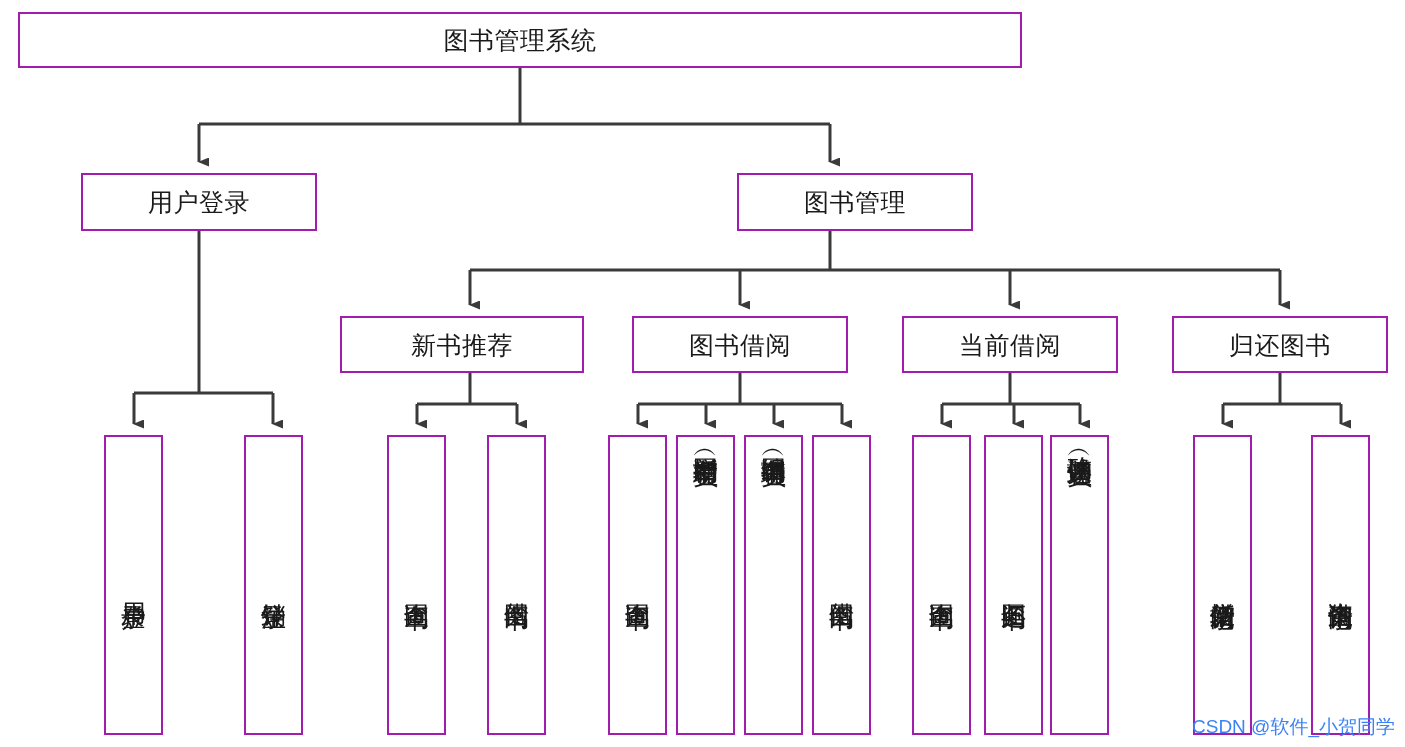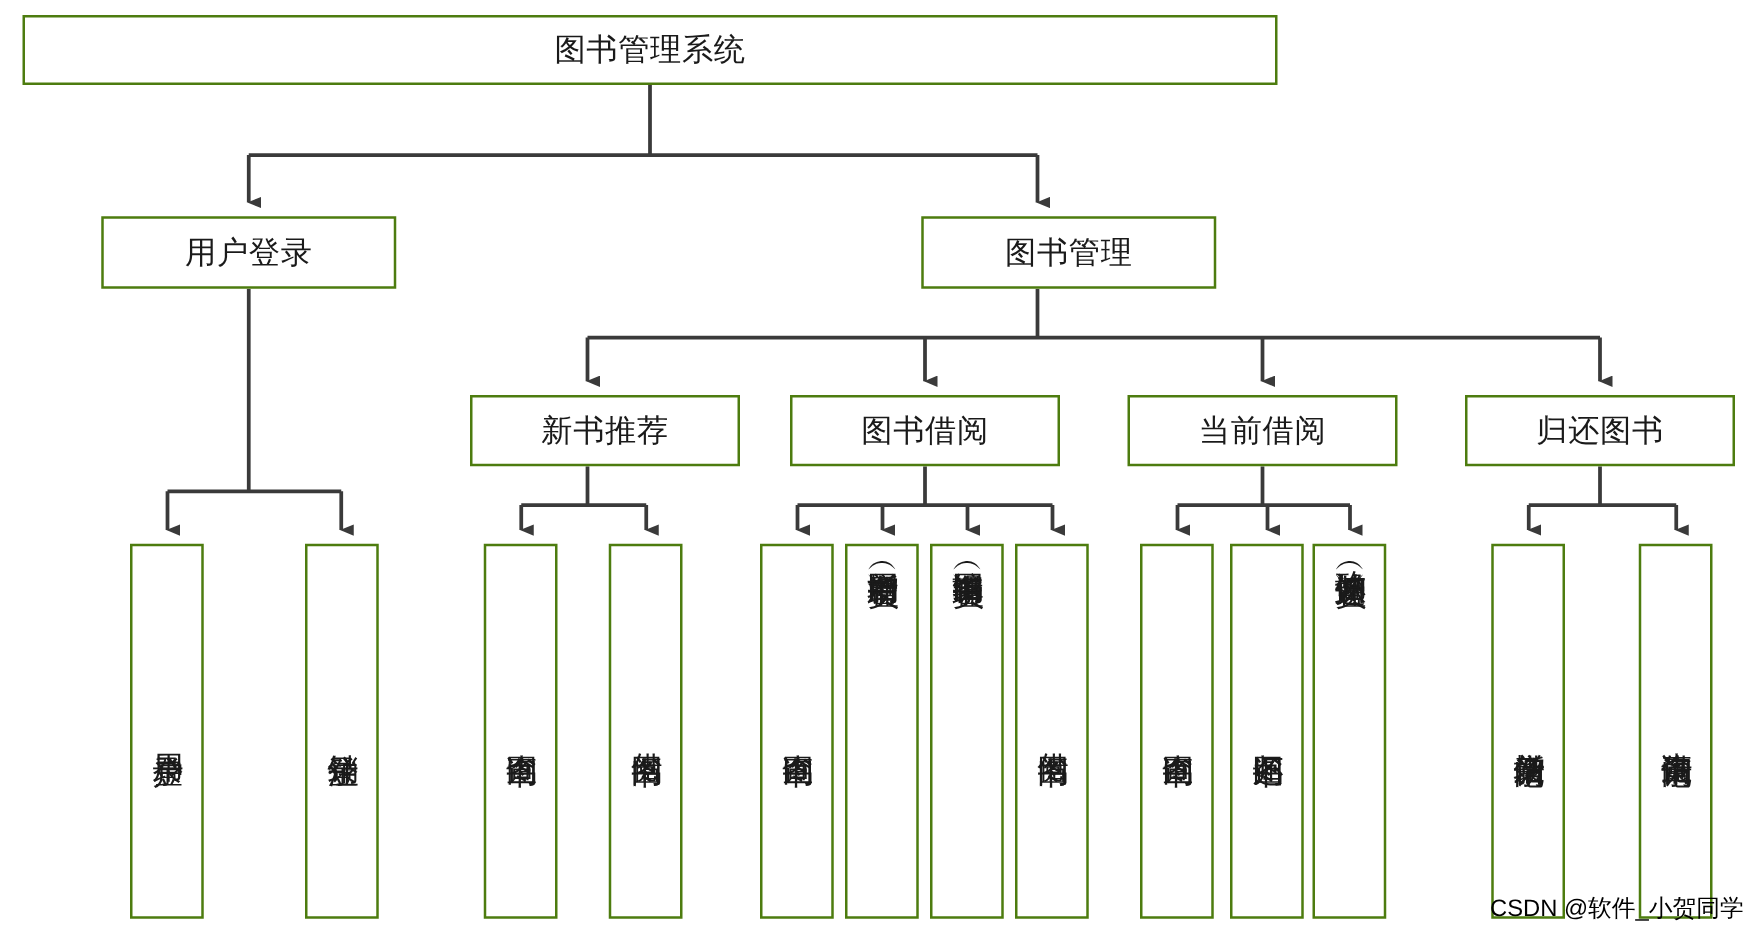--- a/index.html
+++ b/index.html
@@ -24,21 +24,21 @@
     left: 0;
     top: 0;
     width: 1405px;
     height: 747px;
     pointer-events: none;
   }
   .node {
     position: absolute;
     box-sizing: border-box;
     background: #ffffff;
-    border: 2px solid #4d7c0f;
+    border: 2px solid #a21caf;
     display: flex;
     align-items: center;
     justify-content: center;
     z-index: 2;
   }
   .node-label {
     display: block;
     text-align: center;
     color: #1a1a1a;
     letter-spacing: 0.5px;
@@ -65,21 +65,21 @@
     line-height: 1.08;
     letter-spacing: 1px;
     white-space: nowrap;
   }
   .node.vert.v-center {
     align-items: center;
   }
   .watermark {
     position: absolute;
     font-size: 19px;
-    color: #000000;
+    color: #3b82f6;
     white-space: nowrap;
     z-index: 5;
     font-family: "Liberation Sans", "DejaVu Sans", sans-serif;
   }
 </style>
 </head>
 <body>
 
 <div id="diagram-root">
 
@@ -139,21 +139,21 @@
   </div>
 
   <div class="node horiz" style="left:81px; top:173px; width:236px; height:58px;">
     <span class="node-label">用户登录</span>
   </div>
 
   <div class="node horiz" style="left:712px; top:173px; width:236px; height:58px;margin-left:25px;">
     <span class="node-label">图书管理</span>
   </div>
 
-  <div class="node horiz" style="left:376px; top:316px; width:216px; height:57px;">
+  <div class="node horiz" style="left:340px; top:316px; width:244px; height:57px;">
     <span class="node-label">新书推荐</span>
   </div>
 
   <div class="node horiz" style="left:632px; top:316px; width:216px; height:57px;">
     <span class="node-label">图书借阅</span>
   </div>
 
   <div class="node horiz" style="left:902px; top:316px; width:216px; height:57px;">
     <span class="node-label">当前借阅</span>
   </div>

